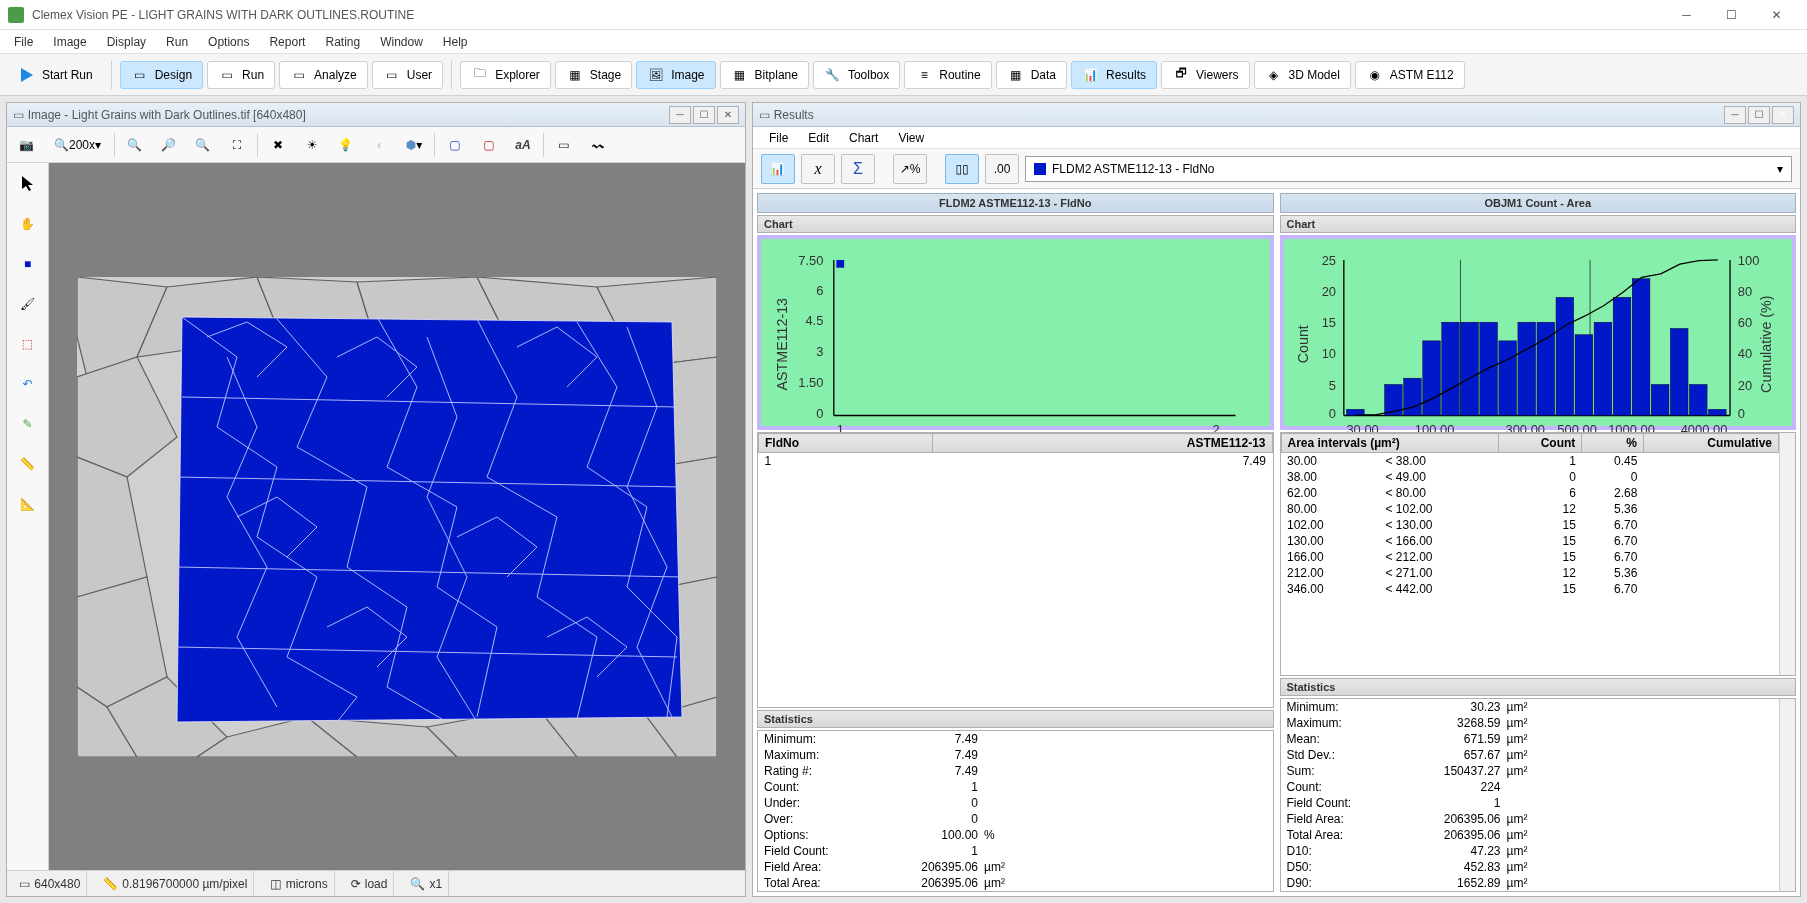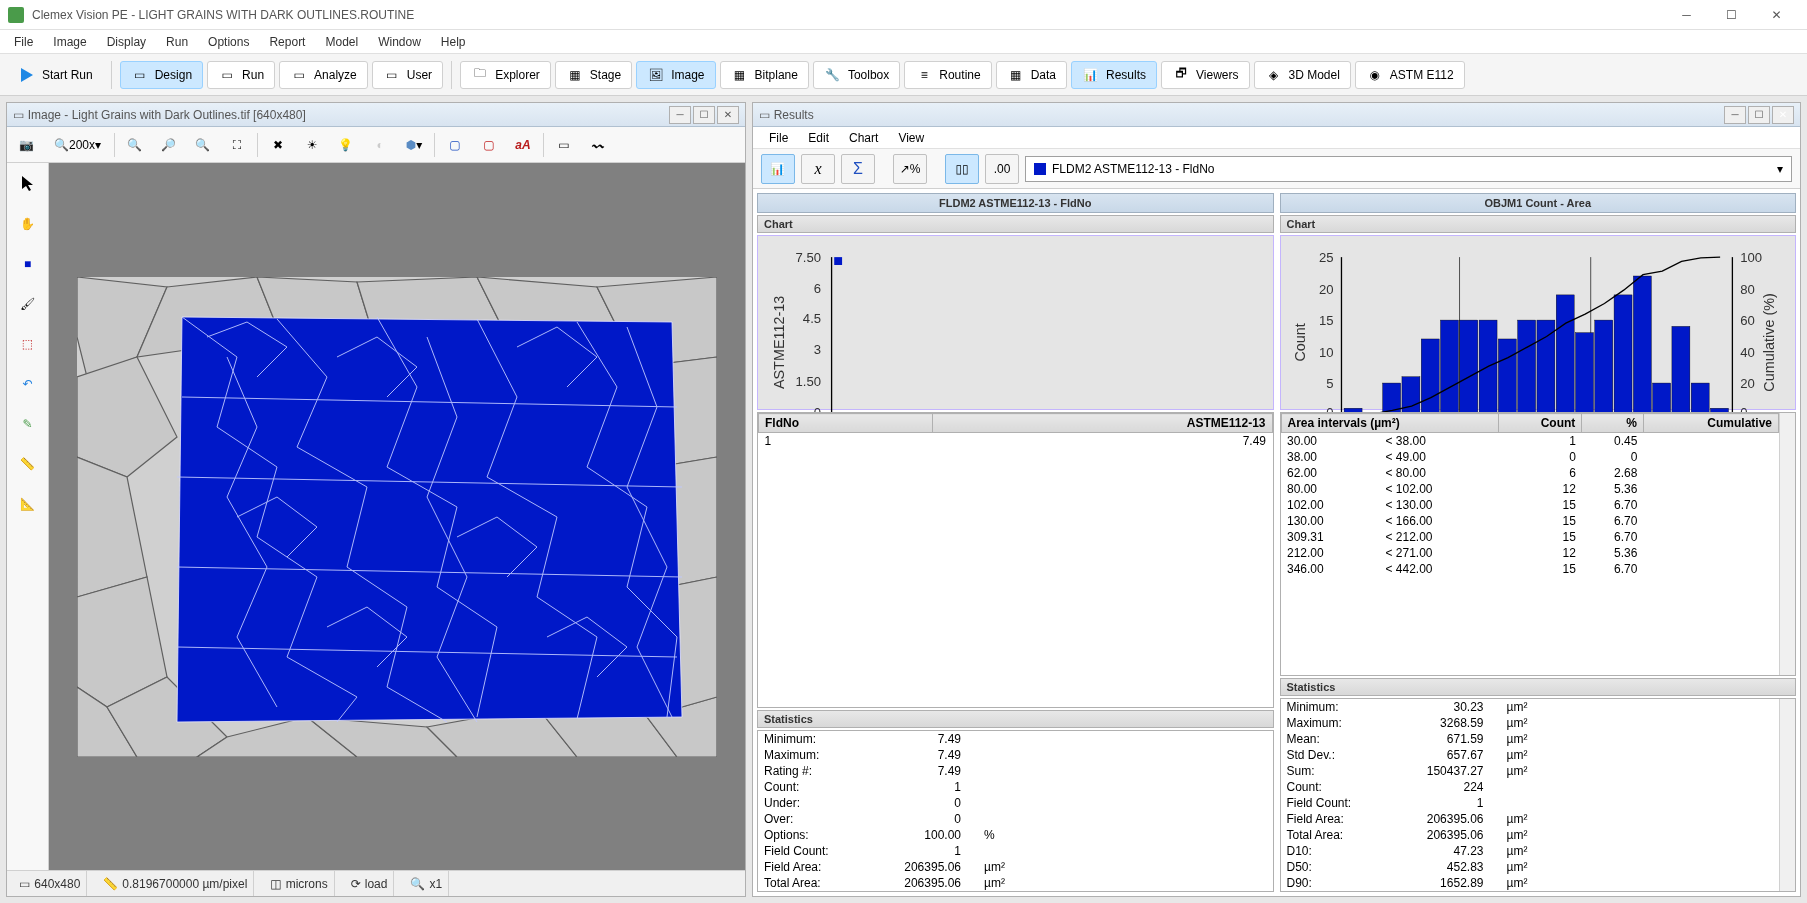--- a/index.html
+++ b/index.html
@@ -53,34 +53,34 @@
 .rtb-btn.active { background: #cce8ff; border-color: #7bb8e8; }
 .rtb-select { flex: 1; height: 26px; border: 1px solid #a0a0a0; display: flex; align-items: center; padding: 0 8px; gap: 6px; background: #fff; }
 .rtb-select .sq { width: 12px; height: 12px; background: #0018c8; }
 
 .results-body { flex: 1; display: flex; gap: 6px; padding: 4px; overflow: hidden; }
 .result-col { flex: 1; display: flex; flex-direction: column; gap: 2px; overflow: hidden; }
 
 .section-header { height: 20px; background: linear-gradient(#d8e4f0, #c8d8e8); border: 1px solid #a0b0c0; display: flex; align-items: center; justify-content: center; font-size: 11px; color: #333; font-weight: bold; }
 .section-sub { height: 18px; background: linear-gradient(#e8e8e8, #d8d8d8); border: 1px solid #b0b0b0; padding: 0 6px; display: flex; align-items: center; font-size: 11px; font-weight: bold; color: #333; }
 
-.chart-box { height: 175px; border: 1px solid #c4b5fd; background: #e5e5e5; position: relative; }
+.chart-box { height: 195px; border: 4px solid #c4b5fd; background: #86efac; position: relative; }
 .chart-area { position: absolute; inset: 8px; }
 
 .data-table { flex: 1; border: 1px solid #b0b0b0; background: #fff; overflow: auto; position: relative; }
 .data-table table { width: 100%; border-collapse: collapse; font-size: 11px; }
 .data-table th { background: linear-gradient(#e8e8e8, #d8d8d8); border: 1px solid #b0b0b0; padding: 2px 6px; text-align: left; font-weight: bold; position: sticky; top: 0; }
 .data-table td { padding: 1px 6px; }
 .data-table td.num { text-align: right; }
 .scrollbar-v { width: 16px; background: #f0f0f0; border-left: 1px solid #d0d0d0; }
 
 .stats-box { border: 1px solid #b0b0b0; background: #fff; }
 .stats-row { display: flex; padding: 1px 6px; font-size: 11px; align-items: center; }
 .stats-row .label { width: 120px; }
-.stats-row .val { width: 100px; text-align: right; padding-right: 23px; }
+.stats-row .val { width: 100px; text-align: right; padding-right: 6px; }
 .stats-row .unit { width: 40px; }
 
 
 .axis-text { font-size: 10px; fill: #333; }
 .axis-label { font-size: 11px; fill: #333; }
 
 
 .grain-svg { width: 100%; height: 100%; }
 </style>
 </head>
@@ -96,21 +96,21 @@
   </div>
 </div>
 
 <div class="menu-bar">
   <div class="menu-item">File</div>
   <div class="menu-item">Image</div>
   <div class="menu-item">Display</div>
   <div class="menu-item">Run</div>
   <div class="menu-item">Options</div>
   <div class="menu-item">Report</div>
-  <div class="menu-item">Model</div>
+  <div class="menu-item">Rating</div>
   <div class="menu-item">Window</div>
   <div class="menu-item">Help</div>
 </div>
 
 <div class="main-toolbar">
   <div class="tb-btn primary">
     <span class="tb-icon">
         <svg width="16" height="16">
           <polygon points="2,1 14,8 2,15" fill="#1e88e5"></polygon>
         </svg>
@@ -232,21 +232,21 @@
           <span>▾</span>
         </div>
       <div class="itb-sep"></div>
       <div class="itb-btn">
           <span style="color:#2050c0">▢</span>
         </div>
       <div class="itb-btn">
           <span style="color:#c02020">▢</span>
         </div>
       <div class="itb-btn">
-          <span style="color:#b91c1c;font-weight:bold;font-style:italic">aA</span>
+          <span style="color:#404040;font-weight:bold;font-style:italic">aA</span>
         </div>
       <div class="itb-sep"></div>
       <div class="itb-btn">
           <span>▭</span>
         </div>
       <div class="itb-btn">
           <span>〰</span>
         </div>
     </div>
     <div class="image-body">
@@ -609,21 +609,21 @@
                     <td class="num"></td>
                   </tr>
                   <tr>
                     <td>130.00</td>
                     <td>&lt; 166.00</td>
                     <td class="num">15</td>
                     <td class="num">6.70</td>
                     <td class="num"></td>
                   </tr>
                   <tr>
-                    <td>309.31</td>
+                    <td>166.00</td>
                     <td>&lt; 212.00</td>
                     <td class="num">15</td>
                     <td class="num">6.70</td>
                     <td class="num"></td>
                   </tr>
                   <tr>
                     <td>212.00</td>
                     <td>&lt; 271.00</td>
                     <td class="num">12</td>
                     <td class="num">5.36</td>

